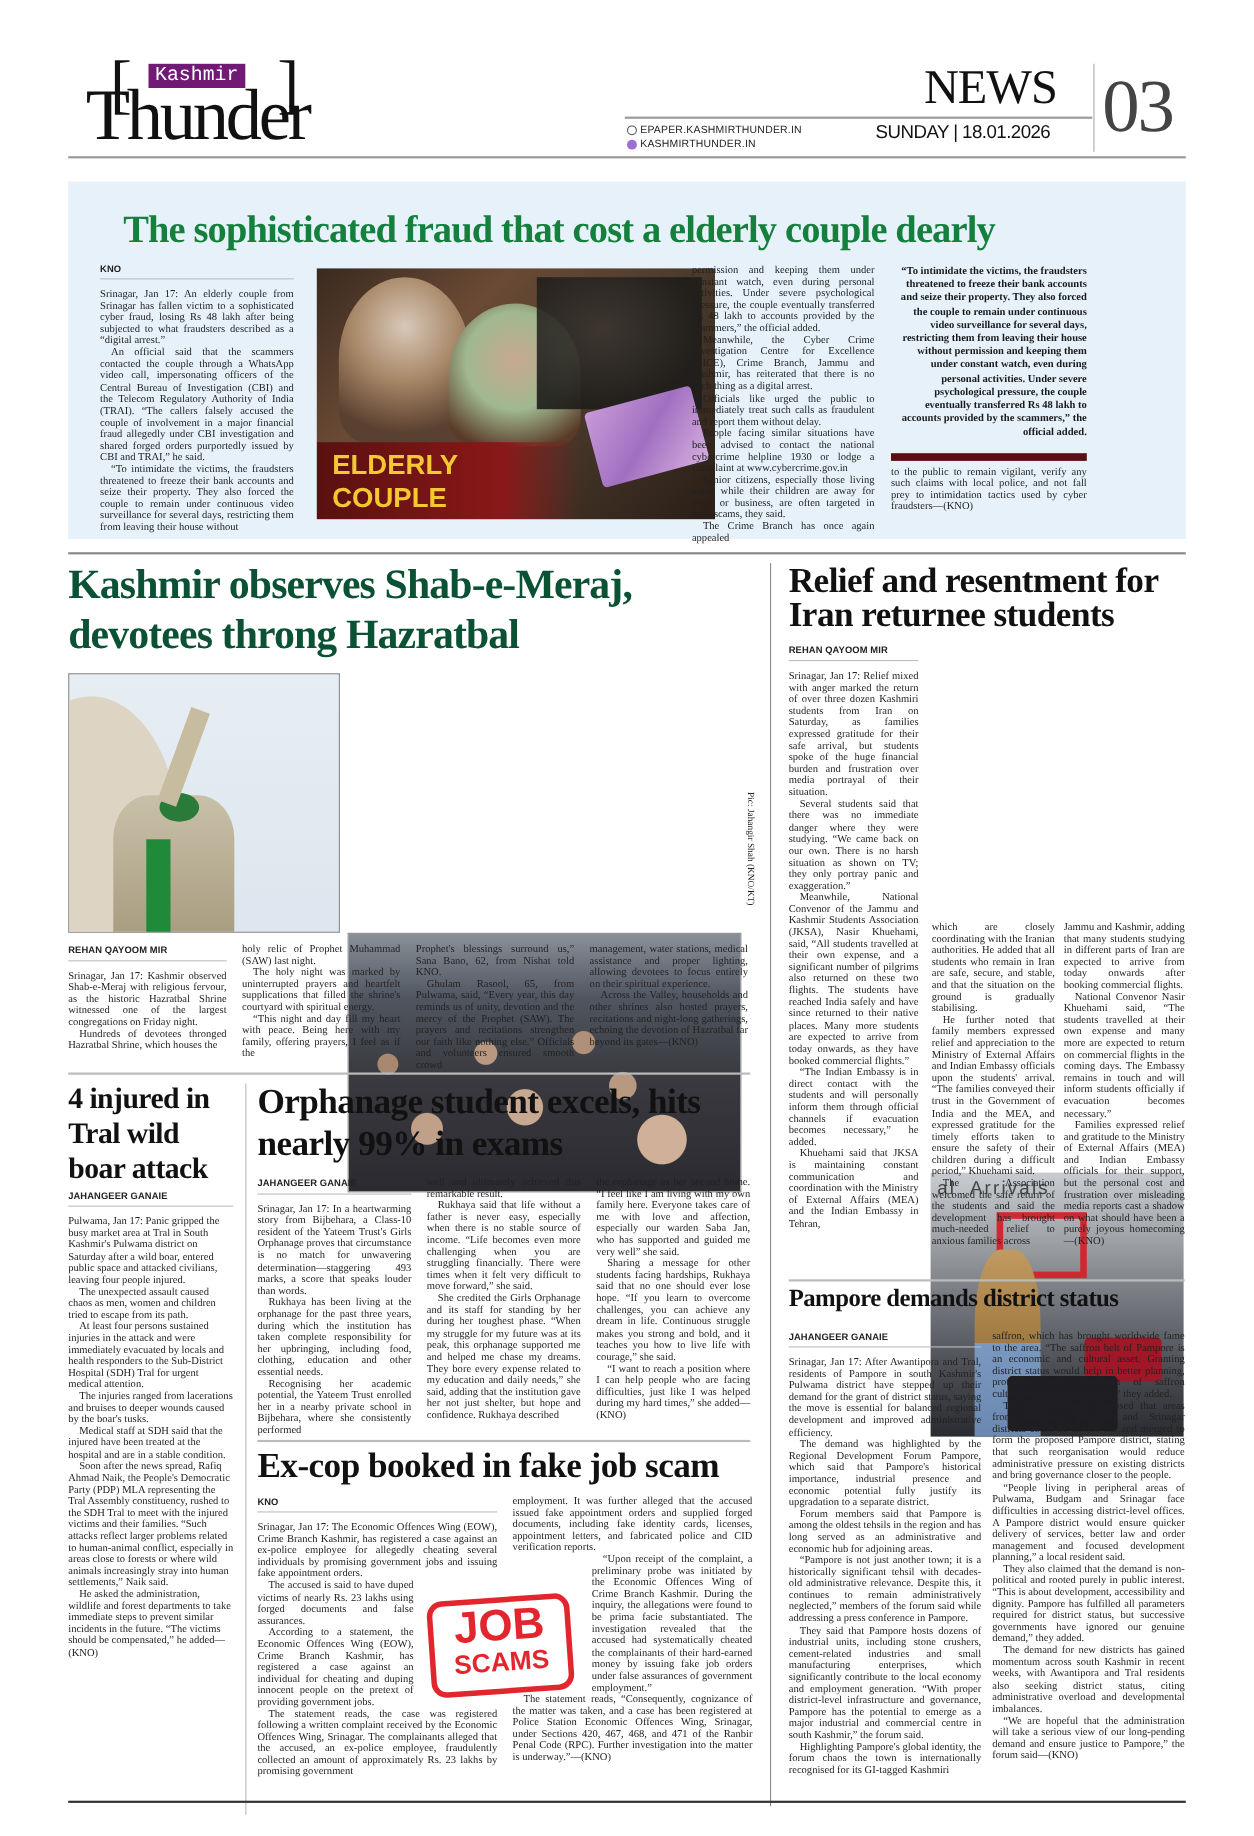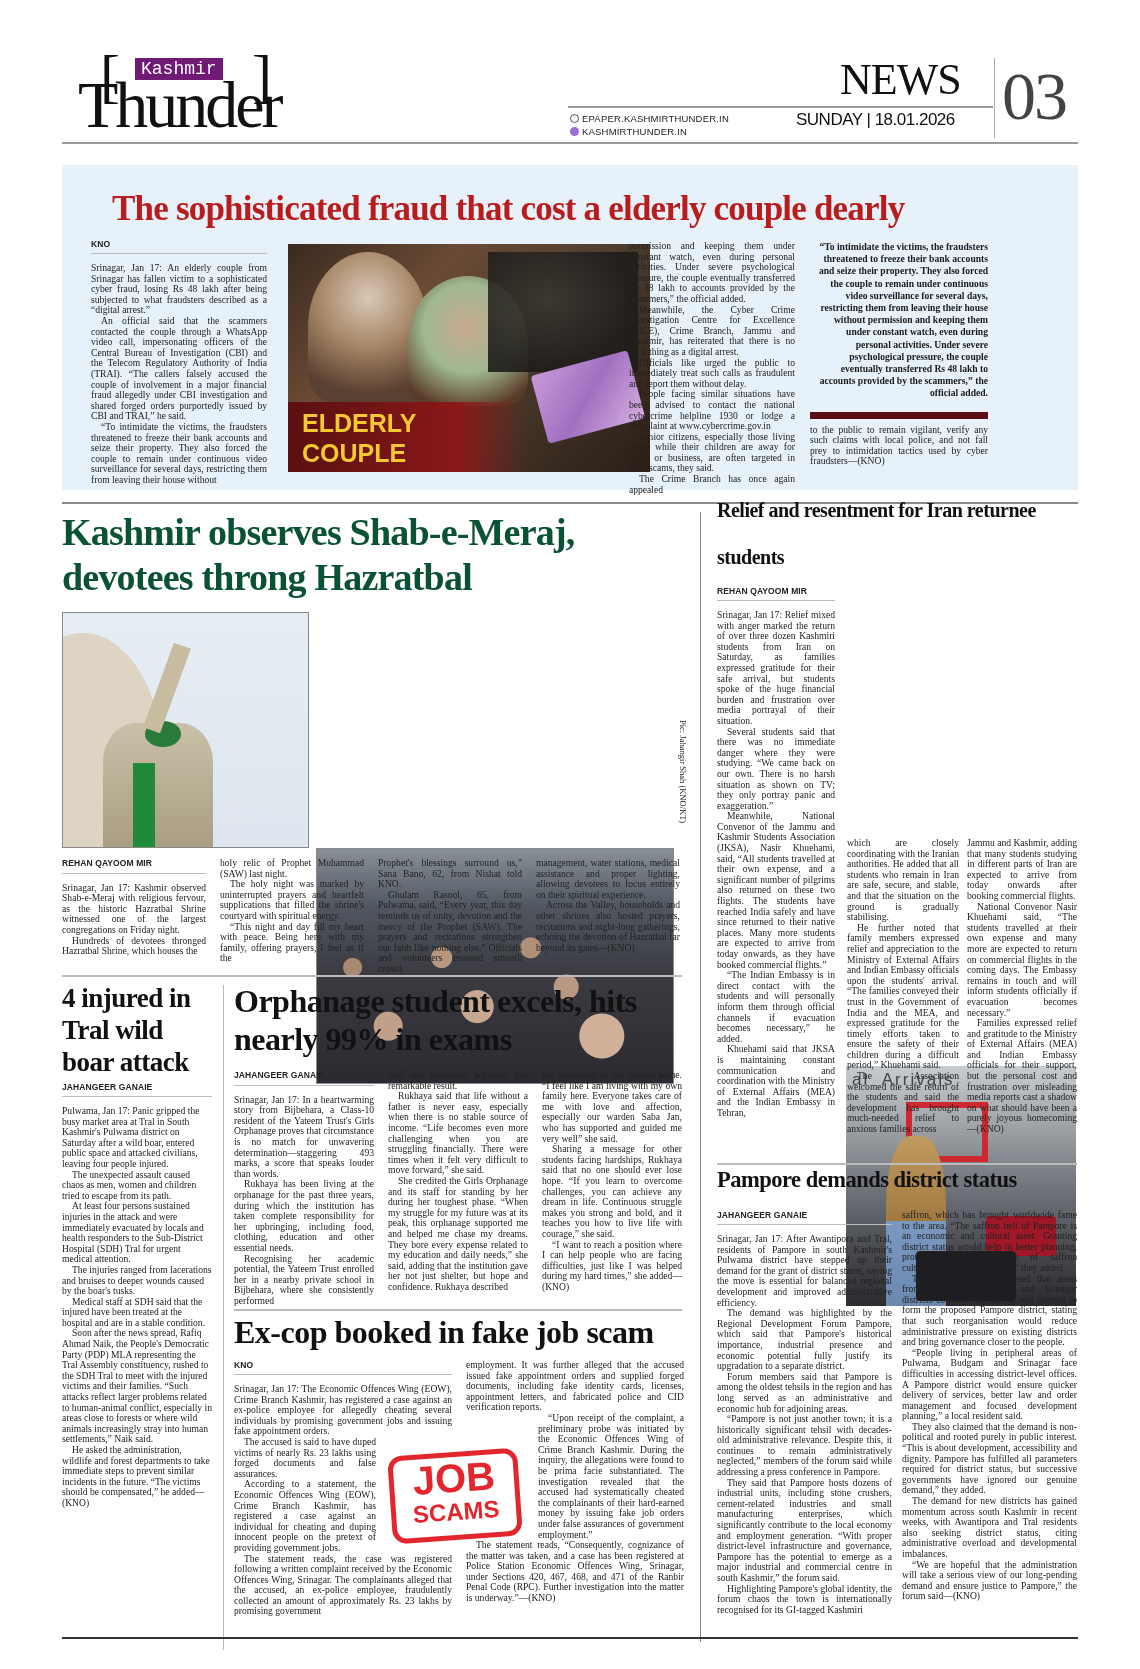--- a/index.html
+++ b/index.html
@@ -19,21 +19,21 @@
   .logo-thunder { font-family: "Liberation Serif", serif; font-size: 66px; line-height: 1; letter-spacing: -3px; color: #111; }
   .logo-kashmir { background: #701a75; color: #fff; font-family: Liberation Mono, monospace; font-size: 18px; padding: 0 6px; line-height: 22px; text-align: right; }
   .logo-bracket { font-family: "Liberation Serif", serif; font-size: 72px; color: #111; line-height: 1; }
   .news-label { font-family: "Liberation Serif", serif; font-size: 44px; color: #111; letter-spacing: -1px; line-height: 1; }
   .page-num { font-family: "Liberation Serif", serif; font-size: 68px; color: #444; line-height: 1; letter-spacing: -2px; }
   .date-line { font-family: "Liberation Sans", sans-serif; font-size: 17px; color: #111; letter-spacing: -0.5px; }
   .site-link { font-family: "Liberation Sans", sans-serif; font-size: 9.5px; color: #222; letter-spacing: 0.2px; display: flex; align-items: center; gap: 3px; }
 
   
   .lead-box { background: #e6f1fa; }
-  .lead-head { font-family: "Liberation Serif", serif; font-weight: bold; font-size: 35px; letter-spacing: -0.8px; color: #b91c1c; }
+  .lead-head { font-family: "Liberation Serif", serif; font-weight: bold; font-size: 35px; letter-spacing: -0.8px; color: #15803d; }
   .pullquote { font-family: "Liberation Serif", serif; font-weight: bold; font-size: 9.6px; line-height: 12.2px; text-align: right; color: #1a1a1a; }
   .maroon-bar { background: #5a0f14; height: 7px; }
 
   
   .green-head { font-family: "Liberation Serif", serif; font-weight: bold; font-size: 38px; line-height: 45px; color: #0b5134; letter-spacing: -0.8px; }
   .black-head { font-family: "Liberation Serif", serif; font-weight: bold; color: #111; letter-spacing: -0.5px; }
 
   
   .img-box { overflow: hidden; position: relative; }
   .credit { font-family: "Liberation Serif", serif; font-size: 8.5px; color: #222; writing-mode: vertical-rl; }
@@ -158,21 +158,21 @@
       <p class="first">management, water stations, medical assistance and proper lighting, allowing devotees to focus entirely on their spiritual experience.</p>
       <p>Across the Valley, households and other shrines also hosted prayers, recitations and night-long gatherings, echoing the devotion of Hazratbal far beyond its gates—(KNO)</p>
     </div>
   </div>
 </section>
 
 <div class="abs rule" style="left:62px; top:975px; width:620px; background:#bbb;"></div>
 <div class="abs" style="left:700px; top:512px; width:1px; height:1130px; background:#888;"></div>
 
 <section>
-  <h2 class="abs black-head" style="left:717px; top:487px; width:360px; font-size:20px; line-height:47px;">Relief and resentment for Iran returnee students</h2>
+  <h2 class="abs black-head" style="left:717px; top:512px; width:360px; font-size:32px; line-height:31px;">Relief and resentment for Iran returnee students</h2>
 
   <div class="abs" style="left:717px; top:586px; width:118px;">
     <div class="byline">REHAN QAYOOM MIR</div>
     <div class="body-text">
       <p class="first">Srinagar, Jan 17: Relief mixed with anger marked the return of over three dozen Kashmiri students from Iran on Saturday, as families expressed gratitude for their safe arrival, but students spoke of the huge financial burden and frustration over media portrayal of their situation.</p>
       <p>Several students said that there was no immediate danger where they were studying. “We came back on our own. There is no harsh situation as shown on TV; they only portray panic and exaggeration.”</p>
       <p>Meanwhile, National Convenor of the Jammu and Kashmir Students Association (JKSA), Nasir Khuehami, said, “All students travelled at their own expense, and a significant number of pilgrims also returned on these two flights. The students have reached India safely and have since returned to their native places. Many more students are expected to arrive from today onwards, as they have booked commercial flights.”</p>
       <p>“The Indian Embassy is in direct contact with the students and will personally inform them through official channels if evacuation becomes necessary,” he added.</p>
       <p>Khuehami said that JKSA is maintaining constant communication and coordination with the Ministry of External Affairs (MEA) and the Indian Embassy in Tehran,</p>
     </div>

